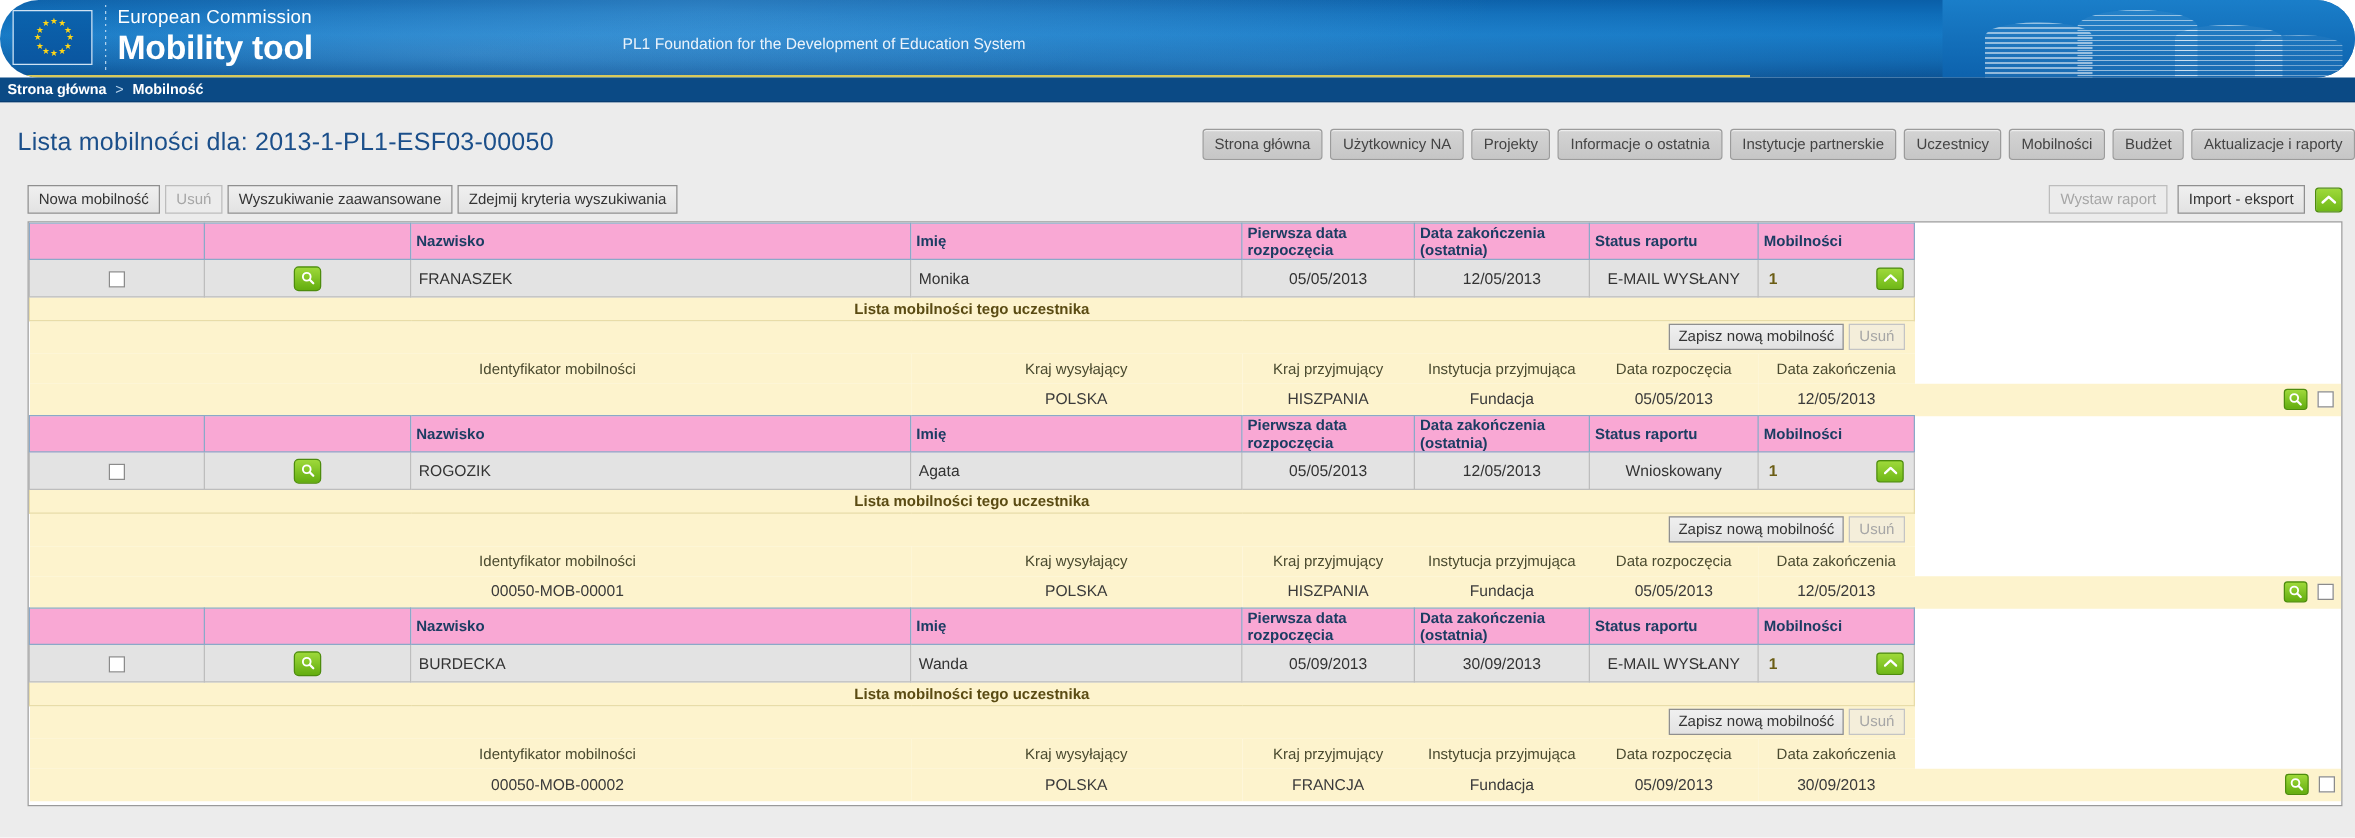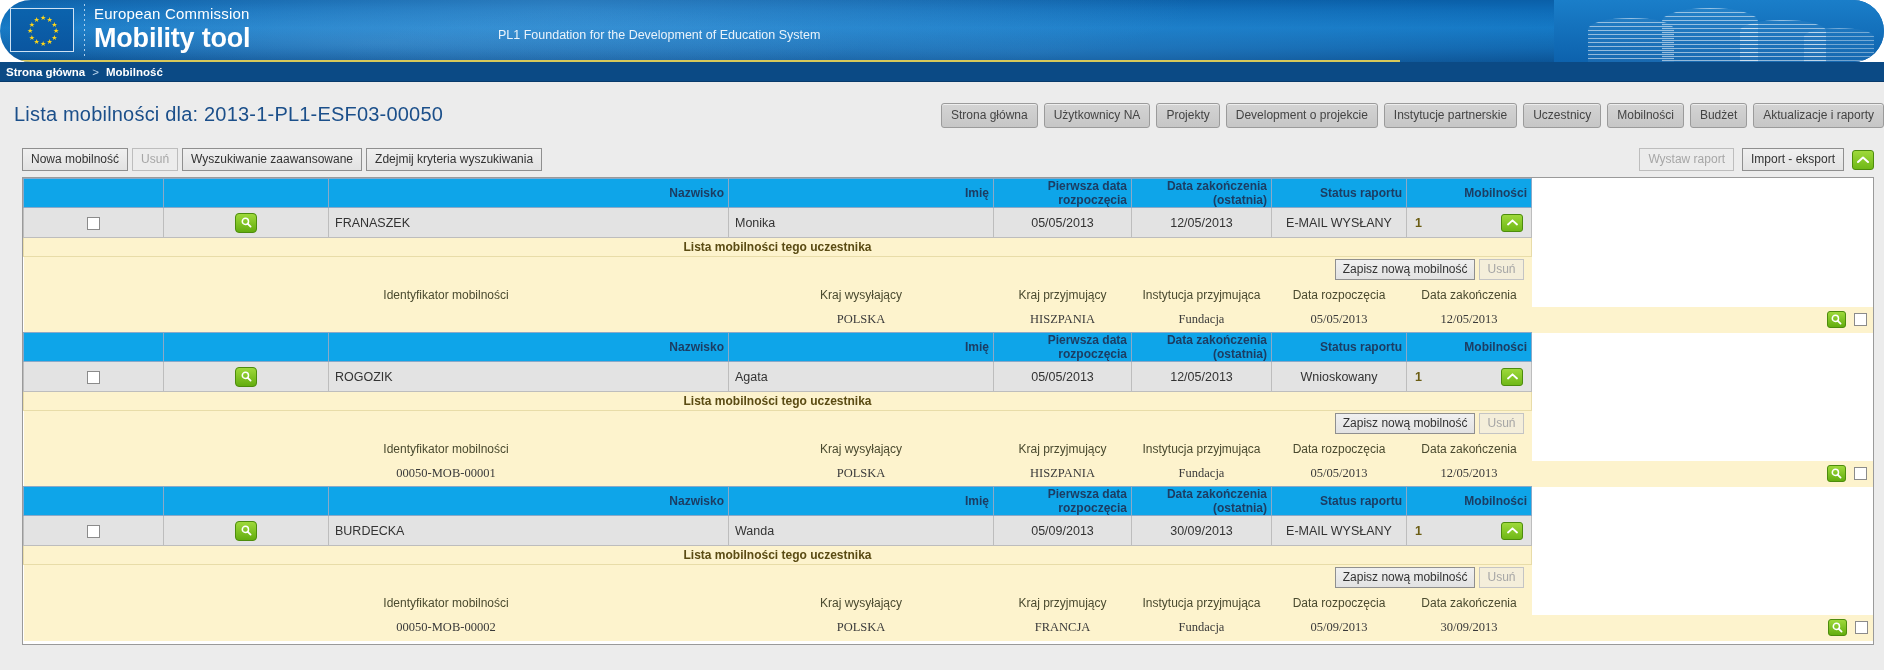--- a/index.html
+++ b/index.html
@@ -149,26 +149,26 @@
   .panel {
     margin: 6px 10px 0 22px;
     border: 1px solid #9a9a9a;
     background: #fff;
     height: 468px;
     overflow: hidden;
   }
   table.grid { width: 100%; border-collapse: collapse; table-layout: fixed; }
 
   .hdr th {
-    background: #0ea5e9;
+    background: #f9a8d4;
     border: 1px solid #8aa9c8;
     color: #1c3d63;
     font-size: 12px; font-weight: bold;
     height: 19px; padding: 0 4px;
-    text-align: right;
+    text-align: left;
   }
   .prow td {
     background: #e3e3e3;
     border: 1px solid #bdbdbd;
     height: 30px;
     font-size: 12.5px; color: #333;
     padding: 0 6px;
   }
   .prow td.c { text-align: center; }
   .prow td.l { text-align: left; }
@@ -193,21 +193,21 @@
   .ybtn.disabled { color: #a6a6a6; border-color: #c4c4c4; background: #f4eeda; cursor: default; }
 
   .subcols td {
     background: #fdf3cd; border: none;
     font-size: 12px; color: #4a4a2f; font-weight: normal;
     text-align: center; height: 24px;
   }
   .subvals td {
     background: #fdf3cd; border: none;
     font-size: 12.5px; color: #3a3a3a;
-    text-align: center; height: 26px; font-family: Liberation Serif, serif;
+    text-align: center; height: 26px;
   }
 
   .magnifier {
     width: 22px; height: 20px; display: inline-flex;
     align-items: center; justify-content: center;
     background: linear-gradient(180deg,#9ed93a,#63ad0f);
     border: 1px solid #4d8c0d; border-radius: 4px;
     cursor: pointer;
   }
   .magnifier.sm { width: 19px; height: 17px; border-radius: 3px; }
@@ -272,21 +272,21 @@
 </div>
 
 <div class="page">
 
   <div class="titlerow">
     <div class="ptitle">Lista mobilności dla: 2013-1-PL1-ESF03-00050</div>
     <div class="navbtns" id="nav-buttons">
         <div class="navbtn">Strona główna</div>
         <div class="navbtn">Użytkownicy NA</div>
         <div class="navbtn">Projekty</div>
-        <div class="navbtn">Development o projekcie</div>
+        <div class="navbtn">Informacje o ostatnia</div>
         <div class="navbtn">Instytucje partnerskie</div>
         <div class="navbtn">Uczestnicy</div>
         <div class="navbtn">Mobilności</div>
         <div class="navbtn">Budżet</div>
         <div class="navbtn">Aktualizacje i raporty</div>
       </div>
   </div>
 
   <div class="toolbar">
     <div id="toolbar-left" style="display:flex;align-items:center;">

